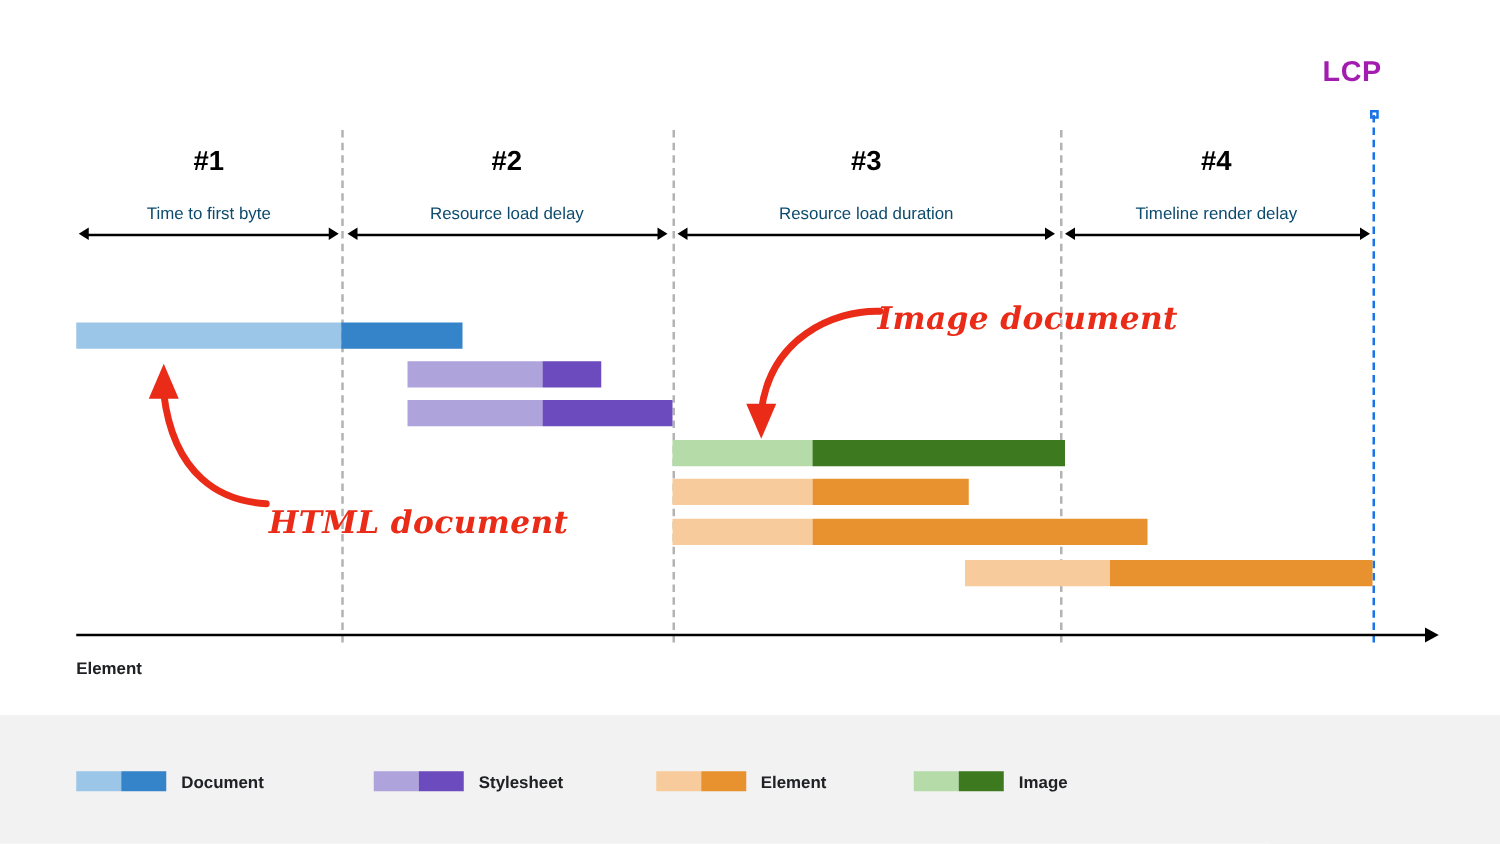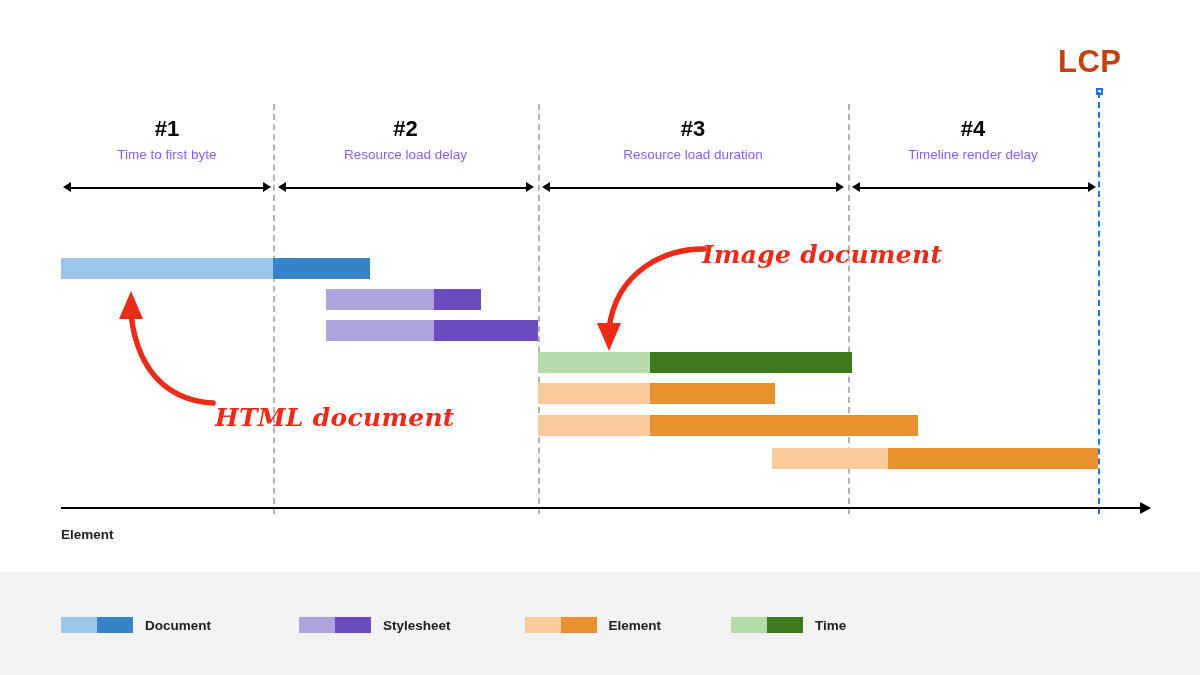--- a/index.html
+++ b/index.html
@@ -13,26 +13,26 @@
   .legend-item{display:flex;align-items:center;height:18px;}
   .legend-swatch{display:flex;width:72px;height:16px;}
   .legend-swatch .sw-light{width:36px;height:16px;}
   .legend-swatch .sw-dark{width:36px;height:16px;}
   .legend-label{margin-left:12px;font-size:13.5px;font-weight:bold;color:#202124;white-space:nowrap;text-align:right;}
 
   
   .divider{position:absolute;top:104px;width:0;border-left:2px dashed #b3b3b3;height:410px;}
   #lcp-line{position:absolute;top:92px;width:0;border-left:2px dashed #1a73e8;height:422px;}
   #lcp-marker{position:absolute;width:7px;height:7px;border:2px solid #1a73e8;background:#ffffff;box-sizing:border-box;}
-  #lcp-text{position:absolute;font-size:31px;font-weight:bold;color:#c2410c;letter-spacing:.5px;}
+  #lcp-text{position:absolute;font-size:23px;font-weight:bold;color:#a21caf;letter-spacing:.5px;}
 
   
   .phase{position:absolute;top:116px;text-align:center;}
   .phase-num{font-size:22px;font-weight:bold;color:#000;line-height:26px;}
-  .phase-desc{font-size:13.5px;color:#8b5cf6;line-height:20px;margin-top:3px;}
+  .phase-desc{font-size:13.5px;color:#0c4a6e;line-height:20px;margin-top:19px;}
   .phase-arrow{position:absolute;top:182px;height:11px;}
   .phase-arrow .shaft{position:absolute;top:5px;left:7px;right:7px;height:1.6px;background:#000;}
   .phase-arrow .head{position:absolute;top:0;width:0;height:0;border-top:5.5px solid transparent;border-bottom:5.5px solid transparent;}
   .phase-arrow .head.left{left:0;border-right:8px solid #000;}
   .phase-arrow .head.right{right:0;border-left:8px solid #000;}
 
   
   .bar{position:absolute;height:21px;display:flex;}
   .bar .seg-light,.bar .seg-dark{height:21px;}
 
@@ -164,18 +164,18 @@
             <div class="sw-light" style="background: rgb(248, 203, 156);"></div>
             <div class="sw-dark" style="background: rgb(232, 145, 47);"></div>
           </div>
           <div class="legend-label">Element</div>
         </div>
         <div class="legend-item" style="margin-left: 70px;">
           <div class="legend-swatch">
             <div class="sw-light" style="background: rgb(180, 219, 168);"></div>
             <div class="sw-dark" style="background: rgb(61, 122, 31);"></div>
           </div>
-          <div class="legend-label">Time</div>
+          <div class="legend-label">Image</div>
         </div>
       </div>
   </div>
 
 </div>
 
 </body></html>

